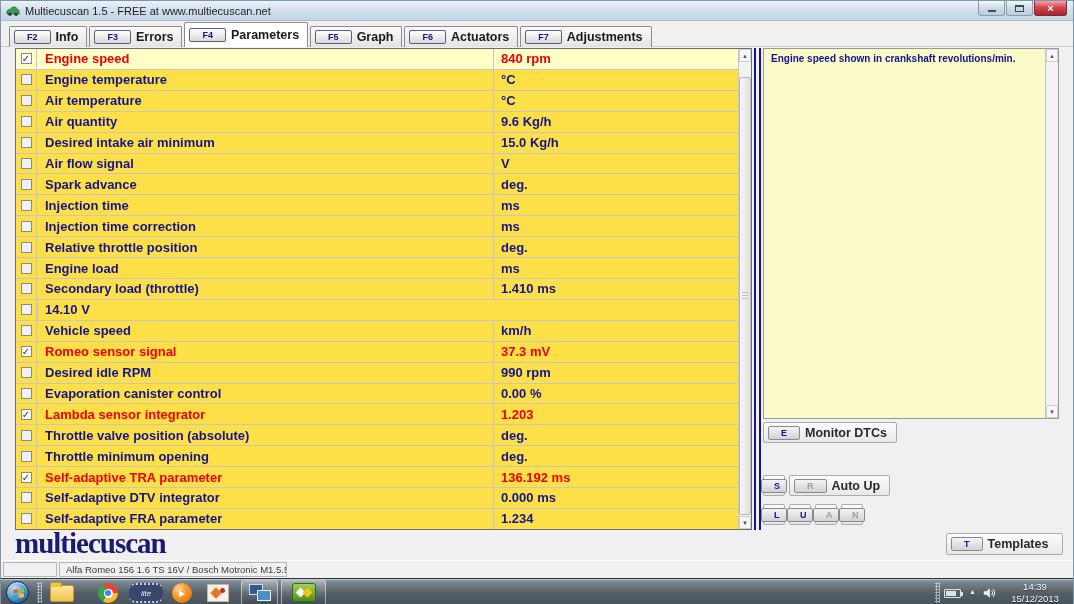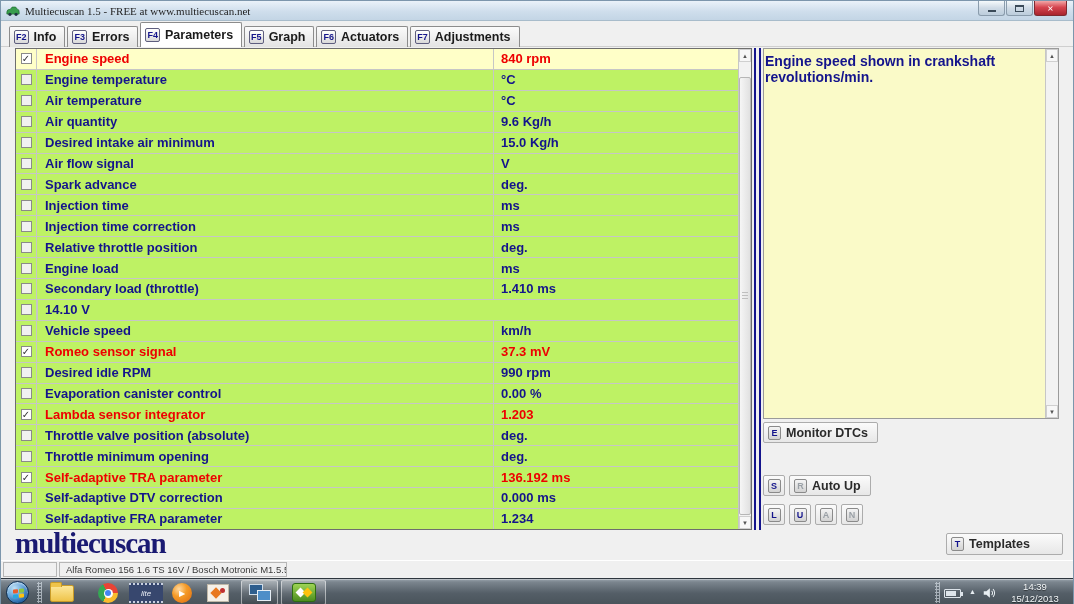--- a/index.html
+++ b/index.html
@@ -6,49 +6,49 @@
   html,body { margin:0; padding:0; }
   body {
     width:1074px; height:604px; overflow:hidden; position:relative;
     font-family:"Liberation Sans", sans-serif; background:#F0F0F0;
   }
   .window { position:absolute; inset:0; border:1px solid #7C96AC; background:#F0F0F0; }
 
   
   .titlebar { position:absolute; left:0; top:0; right:0; height:20px;
     background:linear-gradient(180deg,#EAF2F9,#CFDEEC 55%,#C3D5E5);
-    border-bottom:1px solid #A8BCCB; display:flex; align-items:center; padding:0 5px;font-family:Liberation Serif, serif; }
+    border-bottom:1px solid #A8BCCB; display:flex; align-items:center; padding:0 5px; }
   .app-icon { width:14px; height:14px; margin-right:5px; flex:0 0 auto; }
   .title-text { font-size:11px; color:#1E1E1E; }
   .win-controls { position:absolute; right:6px; top:0; display:flex; }
   .win-btn { width:27px; height:15px; margin-left:1px; border:1px solid #8A9CAC; border-top:none;
     border-radius:0 0 3px 3px; background:linear-gradient(#F6FAFC,#CFDBE6 50%,#BCCDDC);
     display:flex; align-items:center; justify-content:center; cursor:default; }
   .win-btn .min-glyph { width:8px; height:2px; background:#3A4A58; margin-top:5px; }
   .win-btn .max-glyph { width:9px; height:7px; border:1px solid #3A4A58; border-top-width:2px; }
   .win-btn.close { width:33px; background:linear-gradient(#F2A7A7,var(--close-button) 45%,#A8242E);
     border-color:#7E2A30; color:#FFF; font-size:11px; font-weight:bold; line-height:1; }
 
   
   .tabline { position:absolute; left:0; right:0; top:45px; border-top:1px solid #CFCFCF; }
   .tabbar { position:absolute; left:8px; top:21px; height:25px; display:flex; align-items:flex-end; z-index:3; }
   .tab { display:flex; align-items:center; gap:5px; height:21px; padding:0 8px 1px 4px; margin-right:2px;
     border:1px solid #8C8C8C; border-bottom:none; border-radius:2px 2px 0 0;
     background:linear-gradient(#FBFBFB,#E3E3E3); font-weight:bold; font-size:12.5px; color:#1A1A1A; }
   .tab.active { height:25px; background:#FFFFFF; z-index:4; }
-  .keycap { display:inline-block; min-width:13px; height:14px; line-height:13px; padding:0 1px;
+  .keycap { display:inline-block; min-width:13px; height:14px; line-height:13px; padding:0 12px;
     text-align:center; font-size:9px; font-weight:bold; color:var(--param-text);
     background:linear-gradient(#FFFFFF,#D9D9D9); border:1px solid #5E5E7E; border-radius:2px; }
   .keycap.dim { color:#9AA0A6; border-color:#9A9A9A; }
 
   
   .ptable { position:absolute; left:14px; top:47px; width:737px; height:482px;
     background:#FFF; border:1px solid #6E6E6E; display:flex; }
   .rows { flex:1; display:flex; flex-direction:column; min-width:0; }
-  .prow { flex:1; display:flex; align-items:stretch; border-bottom:1px solid #C6C6C6; background:#bef264; }
+  .prow { flex:1; display:flex; align-items:stretch; border-bottom:1px solid #C6C6C6; background:#fde047; }
   .prow:last-child { border-bottom:none; }
   .prow.selected { background:var(--selected-row-bg); }
   .cellcb { width:21px; border-right:1px solid #C6C6C6; display:flex; align-items:center; justify-content:center; }
   .cb { width:11px; height:11px; border:1px solid #8A8A8A; background:#FFF; font-size:10px;
     line-height:9px; text-align:center; color:#333; }
   .cb.unchecked { background:#F1F1F1; }
   .cellname { flex:1; display:flex; align-items:center; padding-left:8px; font-weight:bold; font-size:13px;
     color:var(--param-text); white-space:nowrap; overflow:hidden; }
   .cellval { width:245px; display:flex; align-items:center; border-left:1px solid #C6C6C6;
     padding-left:7px; font-weight:bold; font-size:13px; color:var(--param-text); }
@@ -64,21 +64,21 @@
   .sb-grip { position:absolute; left:2px; right:2px; top:50%; margin-top:-4px; height:7px;
     background:repeating-linear-gradient(180deg,#BFBFBF 0 1px,transparent 1px 3px); }
 
   
   .splitter { position:absolute; left:753px; top:47px; width:3px; height:482px;
     border-left:2px solid var(--splitter); border-right:2px solid var(--splitter); box-sizing:content-box; }
 
   
   .descbox { position:absolute; left:762px; top:47px; width:296px; height:371px;
     background:var(--info-bg); border:1px solid #9A9A9A; display:flex; }
-  .desctext { flex:1; padding:4px 1px; font-weight:bold; font-size:14px; color:var(--param-text); }
+  .desctext { flex:1; padding:4px 7px; font-weight:bold; font-size:10px; color:var(--param-text); }
   .descbox .vscroll { border-left:1px solid #C6C6C6; }
 
   
   .btn { position:absolute; height:21px; display:flex; align-items:center; gap:5px; padding:0 9px 0 4px;
     background:linear-gradient(#FBFBFB,#E7E7E7); border:1px solid #ACACAC; border-radius:2px;
     font-weight:bold; font-size:12.5px; color:#2A2A2A; cursor:default; }
   .btn .keycap { background:linear-gradient(#F4F4F4,#D2D2D2); border-color:#8A8A8A; }
   .keybtn { width:22px; height:21px; justify-content:center; padding:0; }
   .btn-monitor { left:762px; top:421px; }
   .btn-s { left:762px; top:474px; }
@@ -117,21 +117,21 @@
   .ic-folder:before { content:""; position:absolute; left:-1px; top:-4px; width:10px; height:4px;
     background:#EFC44A; border:1px solid #C89B28; border-bottom:none; border-radius:2px 2px 0 0; }
   .ic-chrome { width:20px; height:20px; border-radius:50%;
     background:conic-gradient(from -30deg,#E84335 0 120deg,#F9BB2D 0 240deg,#34A853 0 360deg);
     display:flex; align-items:center; justify-content:center; }
   .ic-chrome .ring { width:9px; height:9px; border-radius:50%; background:#FFF;
     display:flex; align-items:center; justify-content:center; }
   .ic-chrome .dot { width:6px; height:6px; border-radius:50%; background:#4285F4; }
   .ic-lite { width:48px; height:20px; background:#37476E; border-top:2px dotted #C8D0E0;
     border-bottom:2px dotted #C8D0E0; color:#E8ECF4; font-size:8px; font-style:italic;
-    display:flex; align-items:center; justify-content:center; }
+    display:flex; align-items:center; justify-content:center;border-radius:7px; }
   .ic-media { width:20px; height:20px; border-radius:50%;
     background:radial-gradient(circle at 35% 30%, #FFD9A0, #F59B28 40%, #DD6A10);
     color:#FFF; font-size:8px; display:flex; align-items:center; justify-content:center; }
   .ic-photo { width:22px; height:18px; background:#F5F0E8; border:1px solid #C0B8A8; position:relative; }
   .ic-photo .d1 { position:absolute; left:4px; top:4px; width:8px; height:8px; background:#E87820; transform:rotate(45deg); }
   .ic-photo .d2 { position:absolute; right:3px; top:3px; width:5px; height:5px; border-radius:50%; background:#C03030; }
   .ic-display { width:22px; height:17px; position:relative; }
   .ic-display .m1 { position:absolute; left:0; top:0; width:14px; height:11px; background:#2E5E8E; border:1px solid #CFDCE8; }
   .ic-display .m2 { position:absolute; right:0; bottom:0; width:14px; height:11px; background:#4E8EC8; border:1px solid #E6EEF5; }
   .ic-mes { width:24px; height:19px; border-radius:3px;
@@ -347,21 +347,21 @@
           <div class="cellcb">
             <div class="cb">✓</div>
           </div>
           <div class="cellname">Self-adaptive TRA parameter</div>
           <div class="cellval">136.192 ms</div>
         </div>
         <div class="prow">
           <div class="cellcb">
             <div class="cb unchecked"></div>
           </div>
-          <div class="cellname">Self-adaptive DTV correction</div>
+          <div class="cellname">Self-adaptive DTV integrator</div>
           <div class="cellval">0.000 ms</div>
         </div>
         <div class="prow">
           <div class="cellcb">
             <div class="cb unchecked"></div>
           </div>
           <div class="cellname">Self-adaptive FRA parameter</div>
           <div class="cellval">1.234</div>
         </div>
       </div>

